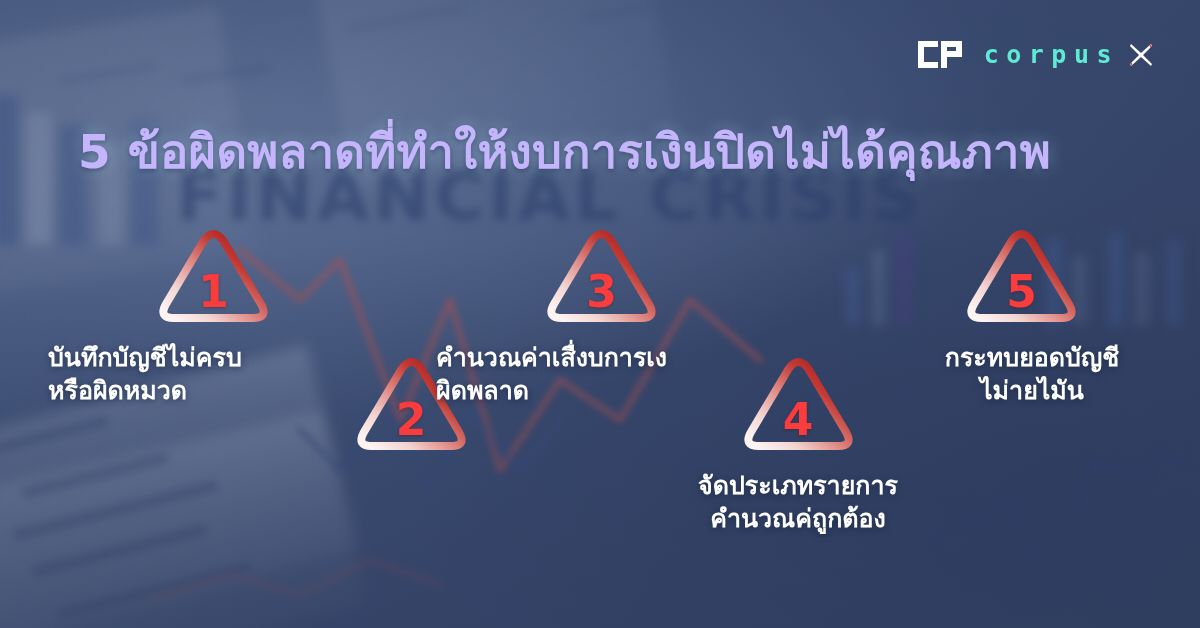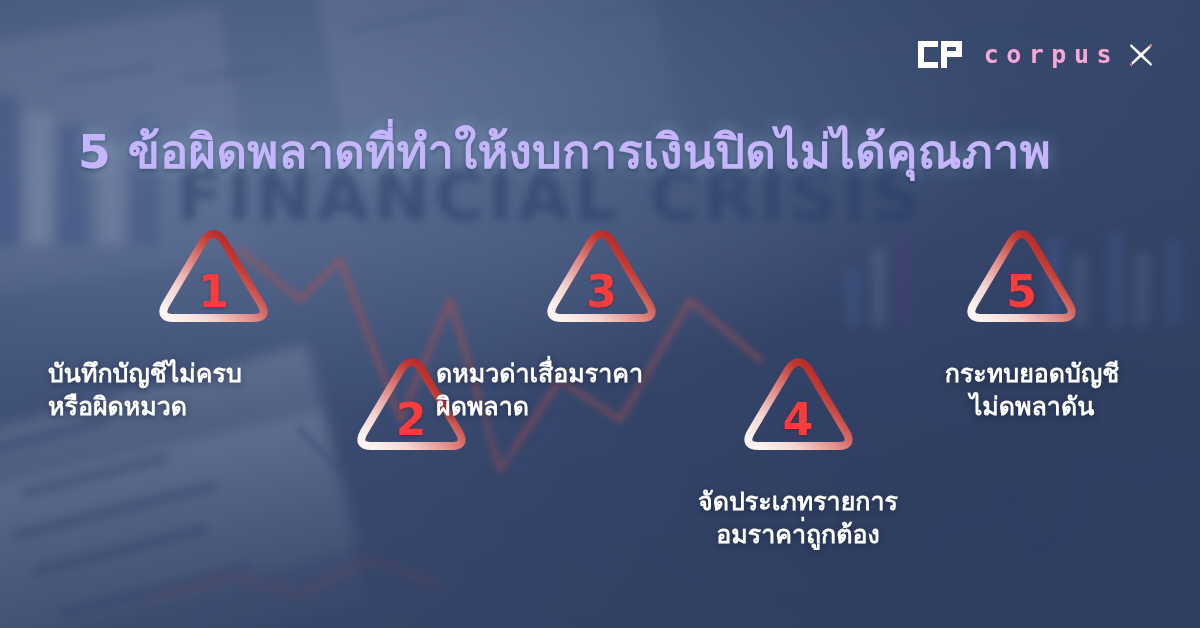--- a/index.html
+++ b/index.html
@@ -71,21 +71,21 @@
   
   #content{ position:absolute; inset:0; }
 
   
   .logo{
     position:absolute; right:46px; top:40px;
     display:flex; align-items:center; gap:22px;
   }
   .logo-mark{ width:44px; height:27px; display:block; }
   .logo-word{
-    color:#f9a8d4; font-size:25px; font-weight:700;
+    color:#5eead4; font-size:25px; font-weight:700;
     letter-spacing:7.5px;
     font-family:"DejaVu Sans Mono","Liberation Mono",monospace;
     display:flex; align-items:center; gap:9px;
   }
   .logo-x{ width:26px; height:26px; display:block; }
 
   
   .headline{
     position:absolute; left:78px; top:114px;
     font-size:47px; font-weight:700;
@@ -99,21 +99,21 @@
   .item{ position:absolute; text-align:center; }
   .item .tri-wrap{ display:flex; justify-content:center; }
   .tri{ display:block; }
   .tri-num{
     position:absolute; left:0; right:0;
     font-size:44px; font-weight:700; color:#fa3c3c;
     text-shadow:0 1px 3px rgba(80,10,10,.35);
     line-height:1;
   }
   .caption{
-    margin-top:30px;
+    margin-top:14px;
     color:#ffffff; font-size:25px; font-weight:700;
     line-height:1.30;
     text-shadow:0 2px 6px rgba(20,32,60,.55);
     white-space:pre-line;
   }
   .cap-left{ text-align:left; }
   .cap-center{ text-align:center; }
 
   
   #item-1{ left:48px;  top:228px; width:300px; }
@@ -241,43 +241,43 @@
 
   <div class="item" id="item-3">
     <div class="tri-wrap">
       <div class="tri-holder">
         <svg class="tri" viewBox="0 0 115 100" width="115" height="100">
           <path d="M47.5 13 Q57.5 -1 67.5 13 L105 76 Q113 90 97 90 L18 90 Q2 90 10 76 Z" fill="none" stroke="url(#triGrad)" stroke-width="8" stroke-linejoin="round"></path>
         </svg>
         <div class="tri-num" style="top:42px;">3</div>
       </div>
     </div>
-    <div class="caption cap-left">ดหมวด่าเสื่อมราคา
+    <div class="caption cap-left">คำนวณค่าเสื่งบการเง
 ผิดพลาด</div>
   </div>
 
   <div class="item" id="item-4">
     <div class="tri-wrap">
       <div class="tri-holder">
         <svg class="tri" viewBox="0 0 115 100" width="115" height="100">
           <path d="M47.5 13 Q57.5 -1 67.5 13 L105 76 Q113 90 97 90 L18 90 Q2 90 10 76 Z" fill="none" stroke="url(#triGrad)" stroke-width="8" stroke-linejoin="round"></path>
         </svg>
         <div class="tri-num" style="top:42px;">4</div>
       </div>
     </div>
     <div class="caption cap-center">จัดประเภทรายการ
-อมราคา่ถูกต้อง</div>
+คำนวณค่ถูกต้อง</div>
   </div>
 
   <div class="item" id="item-5">
     <div class="tri-wrap">
       <div class="tri-holder">
         <svg class="tri" viewBox="0 0 115 100" width="115" height="100">
           <path d="M47.5 13 Q57.5 -1 67.5 13 L105 76 Q113 90 97 90 L18 90 Q2 90 10 76 Z" fill="none" stroke="url(#triGrad)" stroke-width="8" stroke-linejoin="round"></path>
         </svg>
         <div class="tri-num" style="top:42px;">5</div>
       </div>
     </div>
     <div class="caption cap-center">กระทบยอดบัญชี
-ไม่ดพลาดัน</div>
+ไม่ายไมัน</div>
   </div>
 
 </div>
 
 </body></html>

